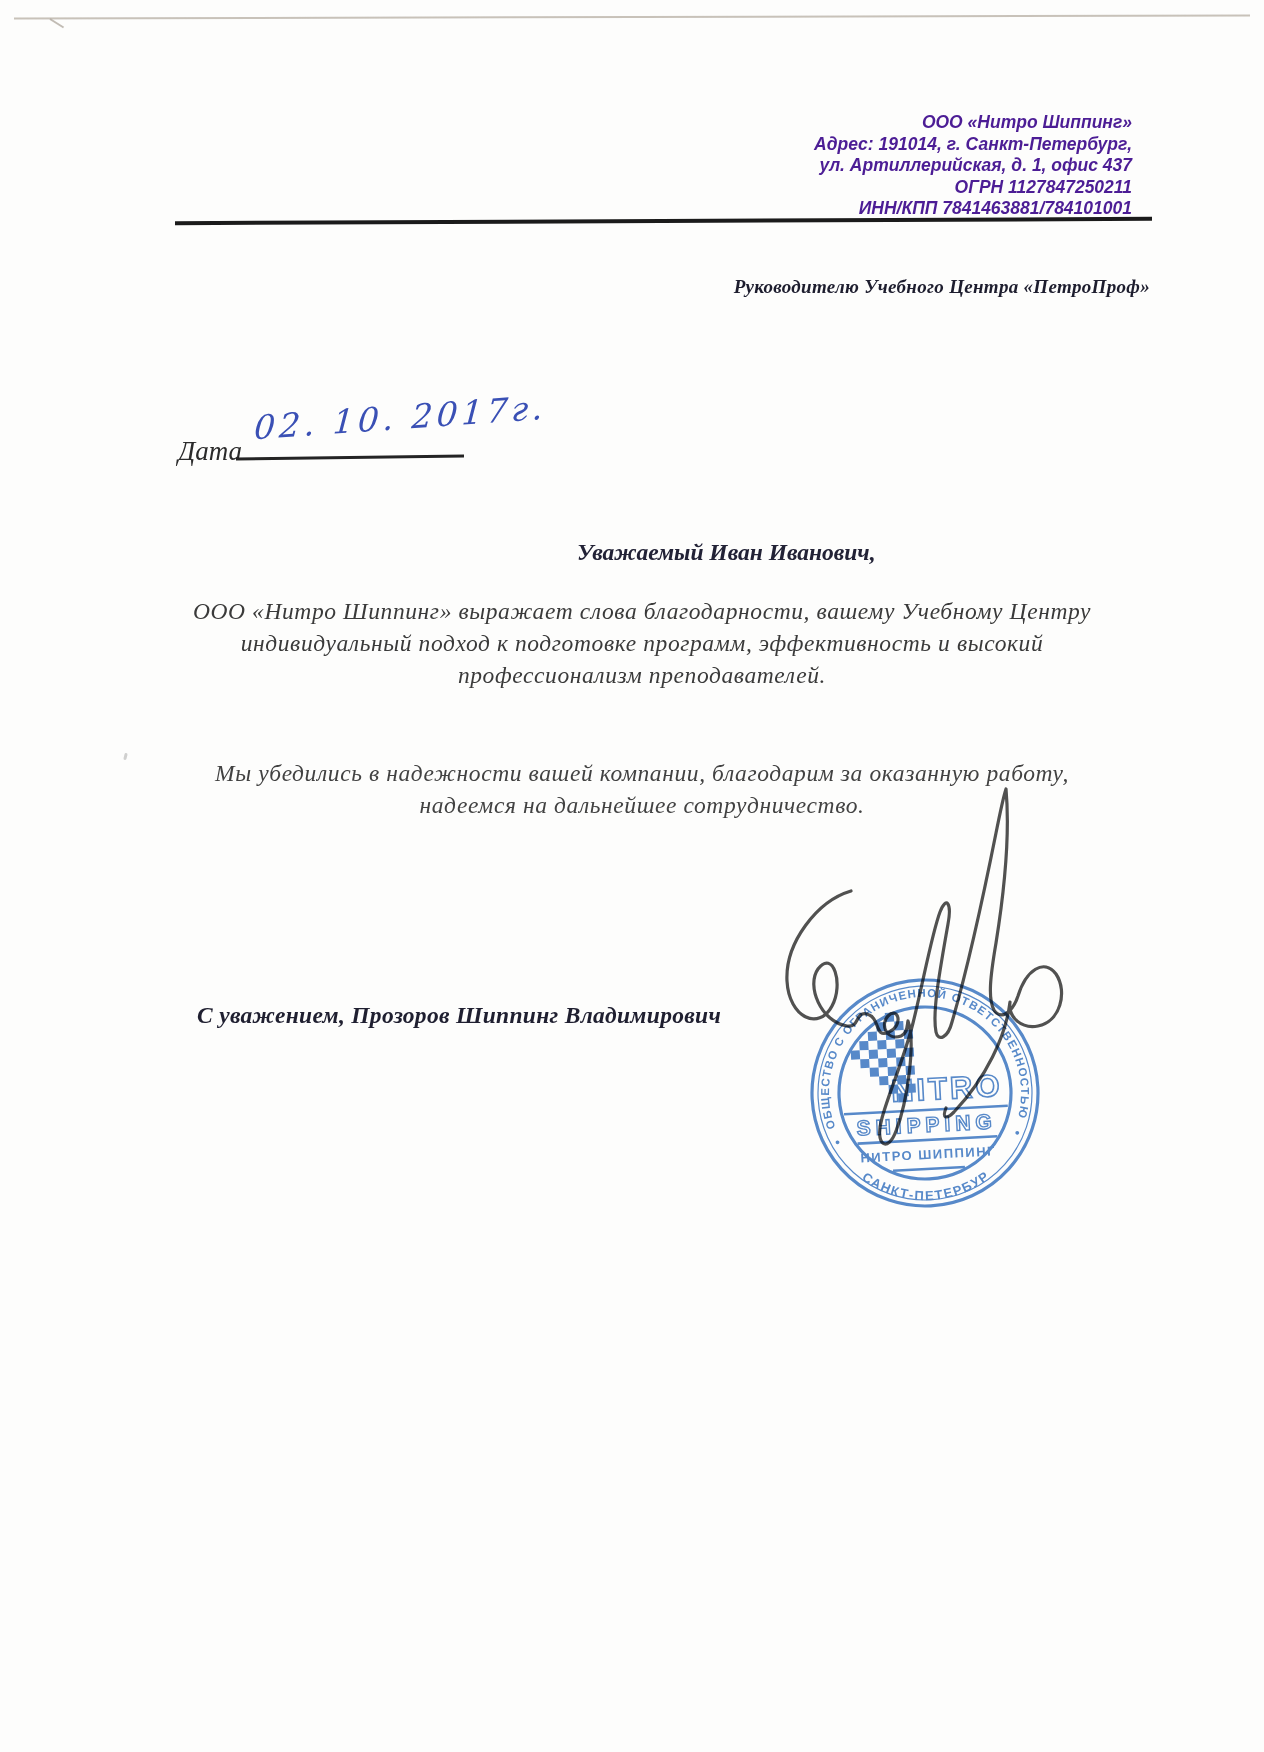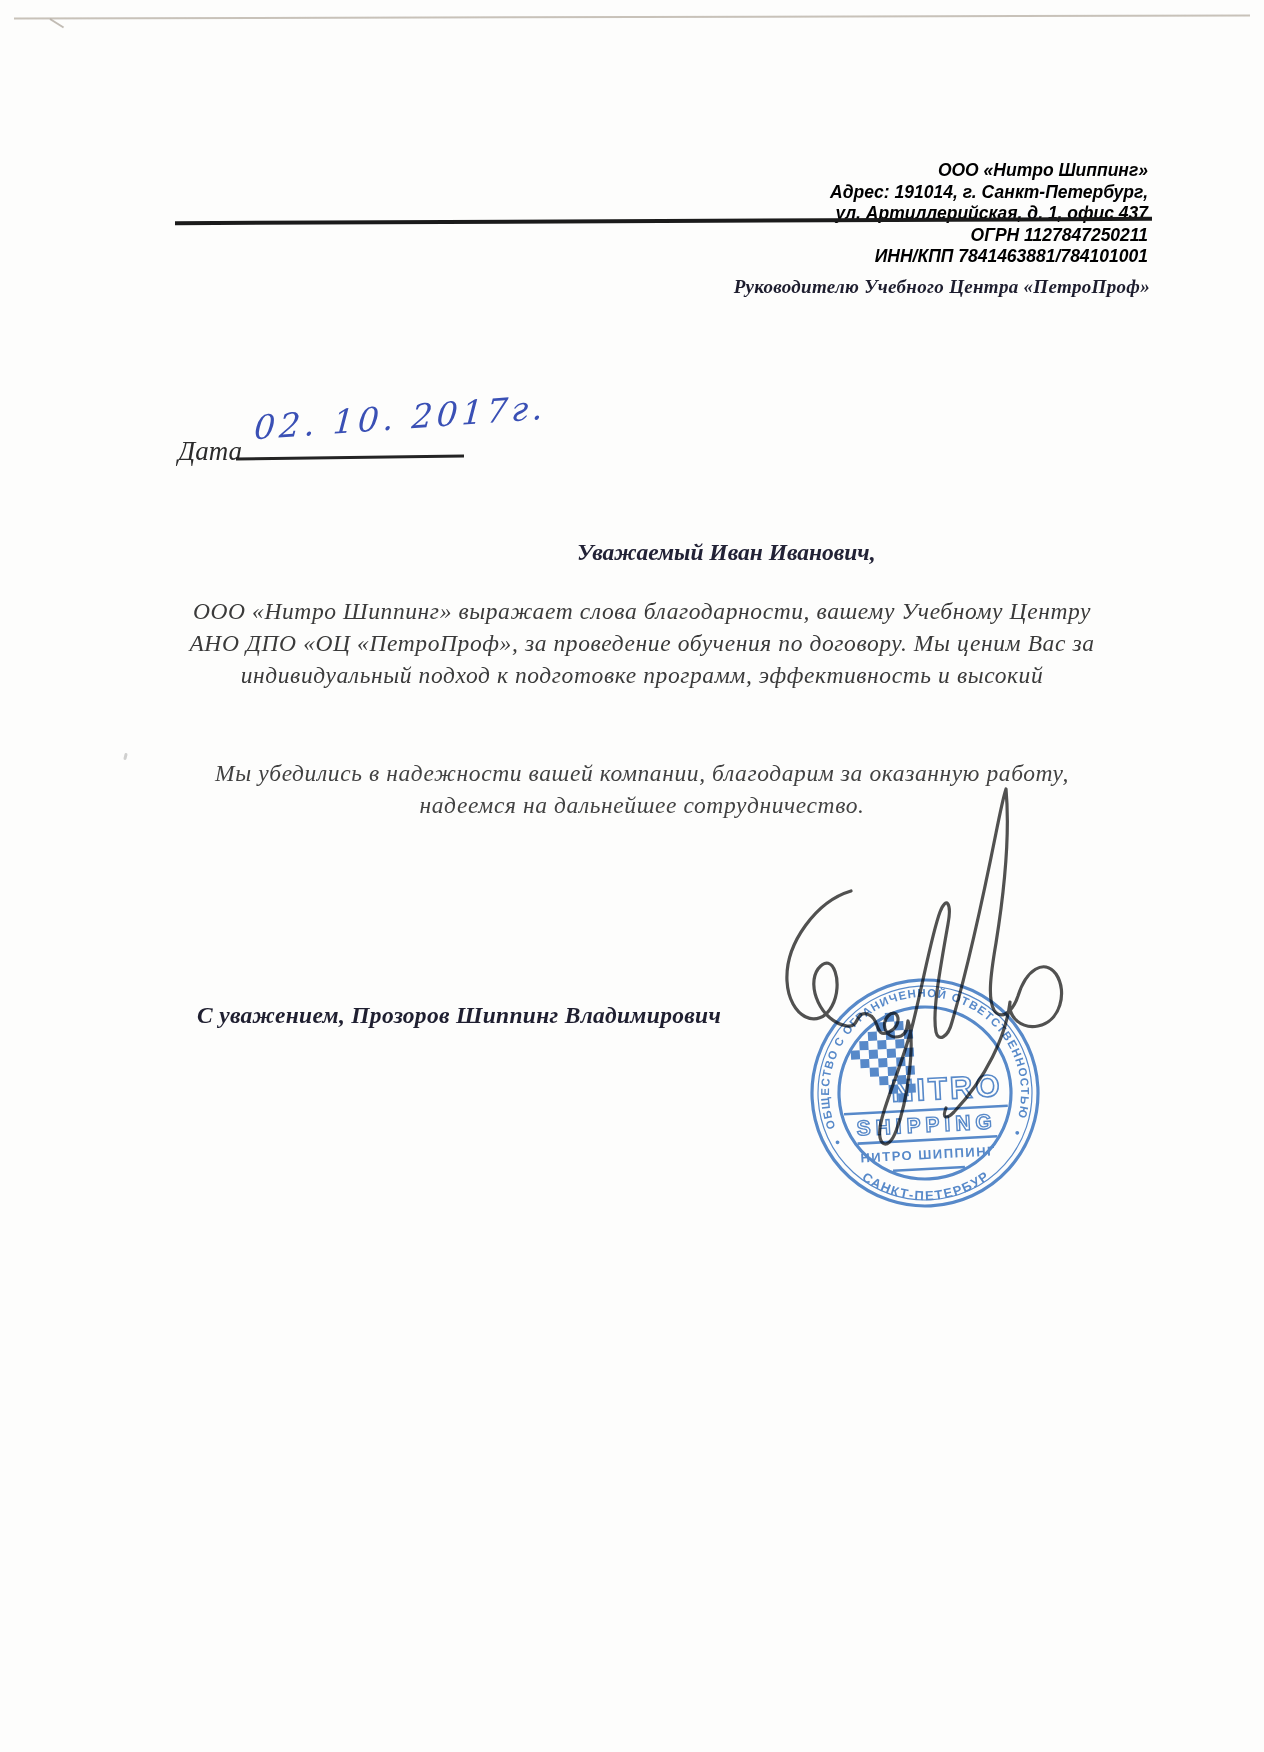--- a/index.html
+++ b/index.html
@@ -14,27 +14,26 @@
   }
   
   .scanline{position:absolute;top:16px;left:14px;width:1236px;height:2px;
     background:#b5ada3;opacity:.75;transform:rotate(-.15deg);}
   .scanhook{position:absolute;top:18px;left:50px;width:16px;height:2px;
     background:#a8a096;opacity:.7;transform:rotate(32deg);transform-origin:left center;}
   .speck{position:absolute;left:124px;top:753px;width:3px;height:7px;
     background:#9a9a9a;opacity:.45;border-radius:2px;transform:rotate(14deg);}
 
   .letterhead{
-    position:absolute;top:112px;right:116px;
+    position:absolute;top:112px;right:132px;
     text-align:right;
     font-family:"Liberation Sans", sans-serif;
     font-weight:bold;font-style:italic;
     font-size:17.5px;line-height:21.5px;
-    color:#000000;
-    margin-top:48px;
+    color:#4c1d95;
   }
   .rule{position:absolute;left:175px;top:219px;width:977px;height:4px;
     background:#1b1b1b;transform:rotate(-.25deg);}
 
   .addressee{
     position:absolute;top:276px;right:114px;
     font-weight:bold;font-style:italic;
     font-size:19px;color:#1d1d2e;letter-spacing:.3px;
   }
 
@@ -90,22 +89,22 @@
   <div class="addressee">Руководителю Учебного Центра «ПетроПроф»</div>
 
   <div class="date-label">Дата</div>
   <div class="date-underline"></div>
   <div class="date-hand" style="color:#3a50b5;">02. 10. 2017г.</div>
 
   <div class="salutation">Уважаемый Иван Иванович,</div>
 
   <div class="para para1">
     <div>ООО «Нитро Шиппинг» выражает слова благодарности, вашему Учебному Центру</div>
-    <div>АНО ДПО «ОЦ «ПетроПроф», за проведение обучения по договору. Мы ценим Вас за</div>
     <div>индивидуальный подход к подготовке программ, эффективность и высокий</div>
+    <div>профессионализм преподавателей.</div>
   </div>
 
   <div class="para para2">
     <div>Мы  убедились в надежности вашей компании, благодарим за оказанную работу,</div>
     <div>надеемся на дальнейшее сотрудничество.</div>
   </div>
 
   <div class="closing">С уважением, Прозоров Шиппинг Владимирович</div>
 
   <svg class="stamp" viewBox="0 0 240 240" xmlns="http://www.w3.org/2000/svg">

